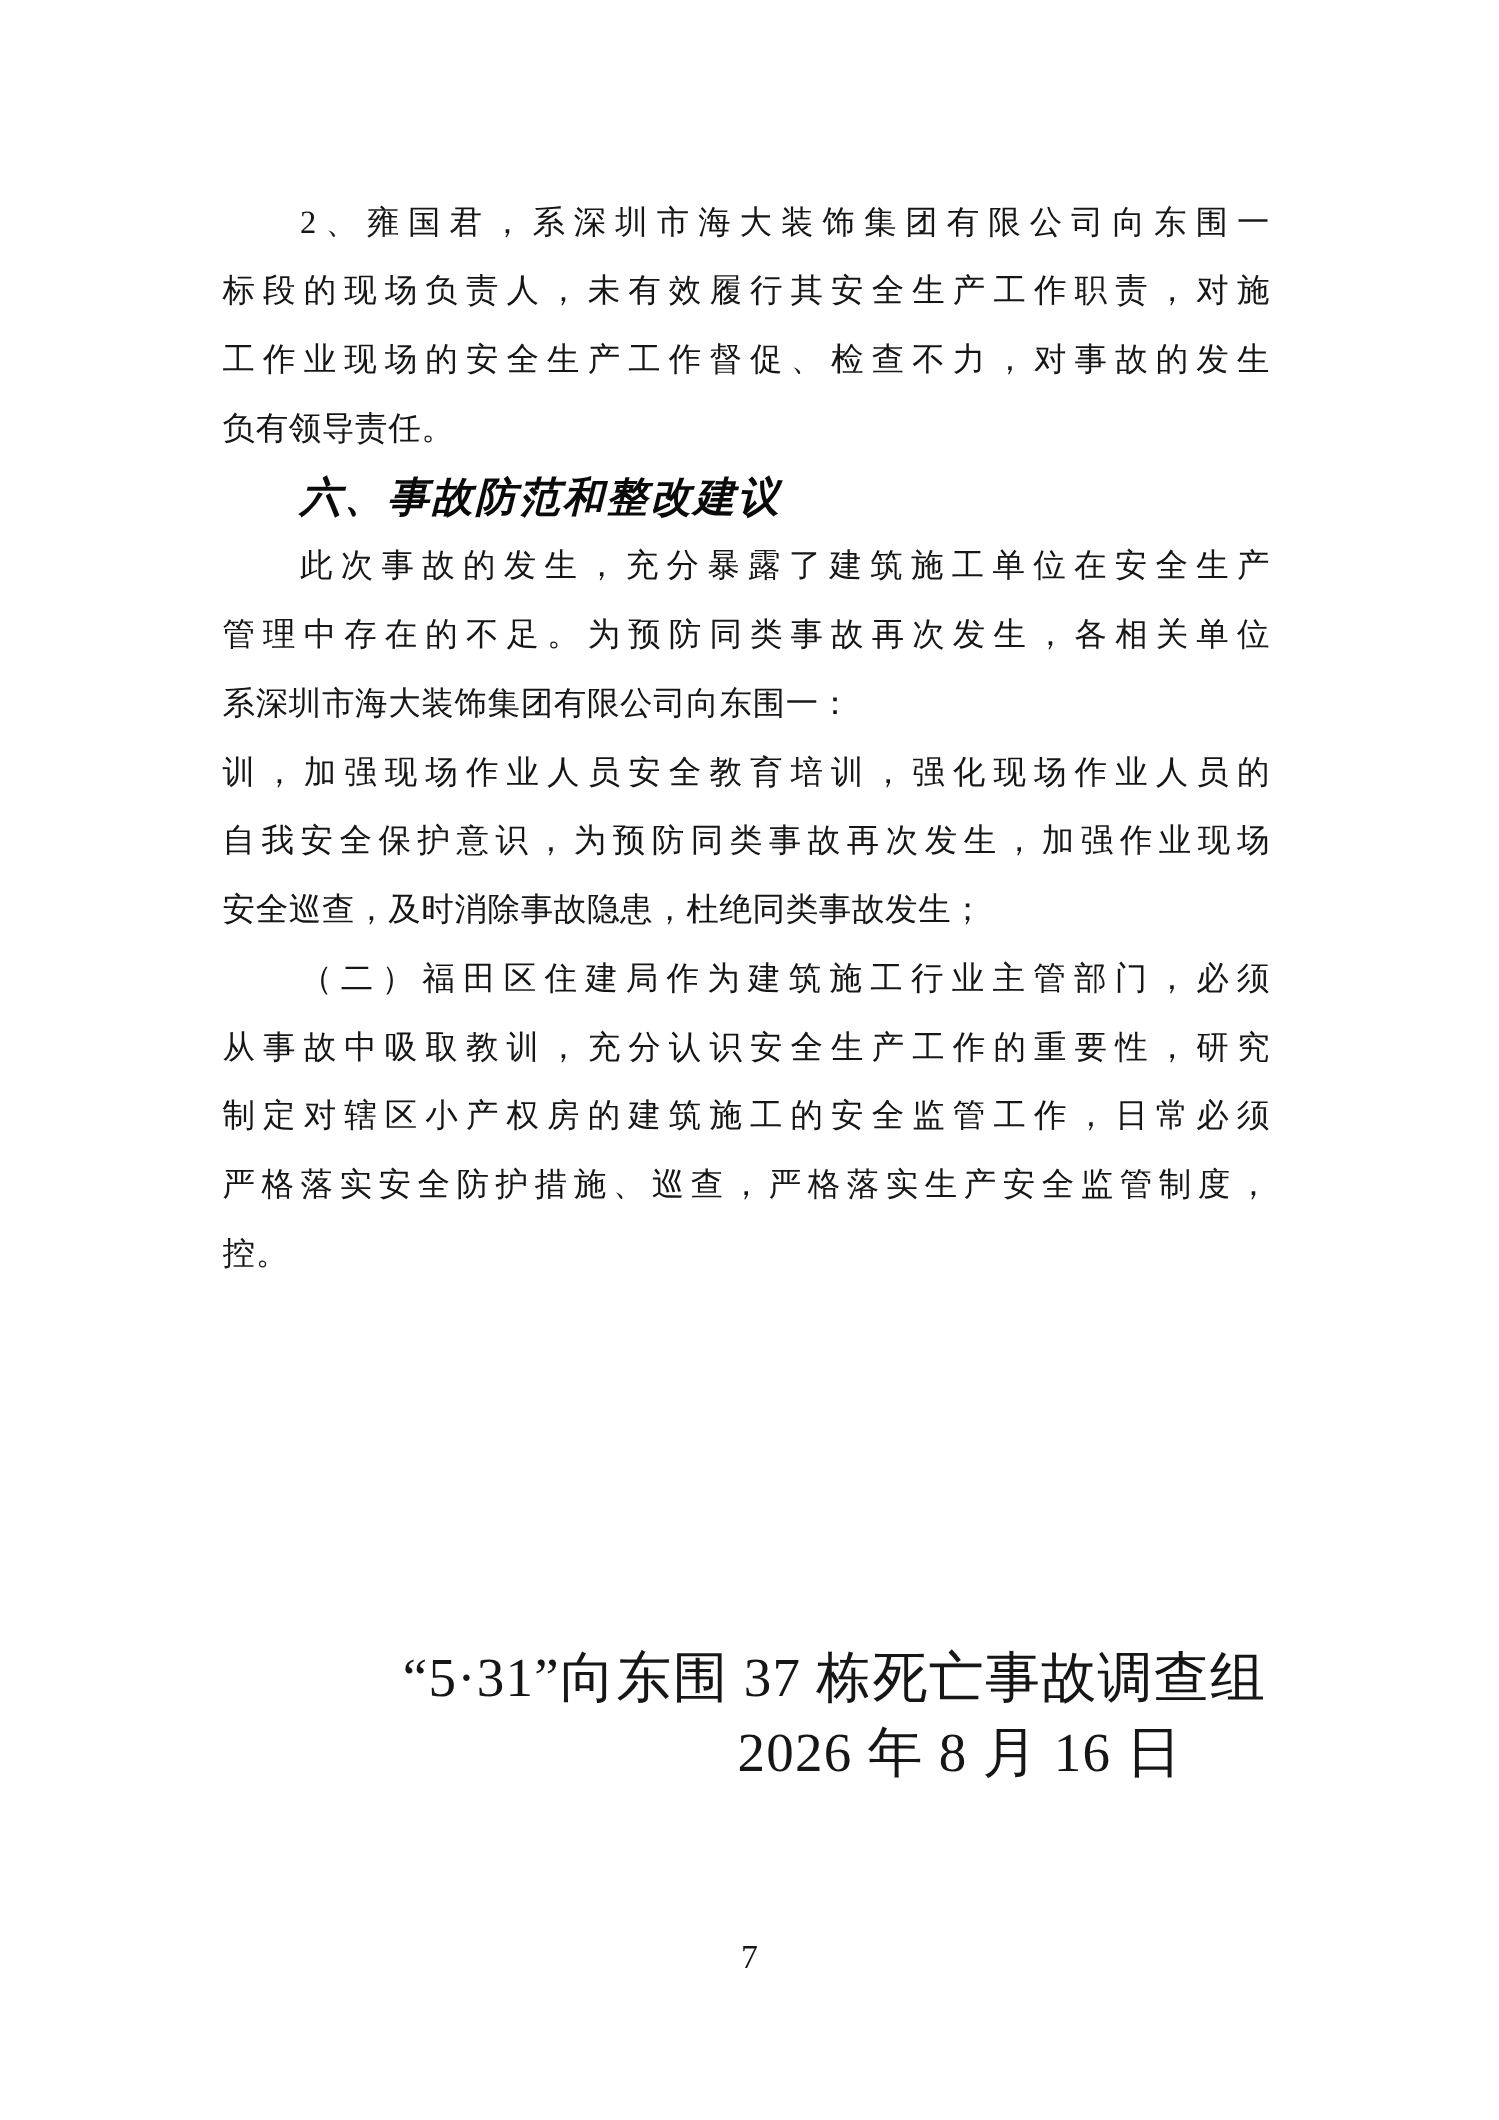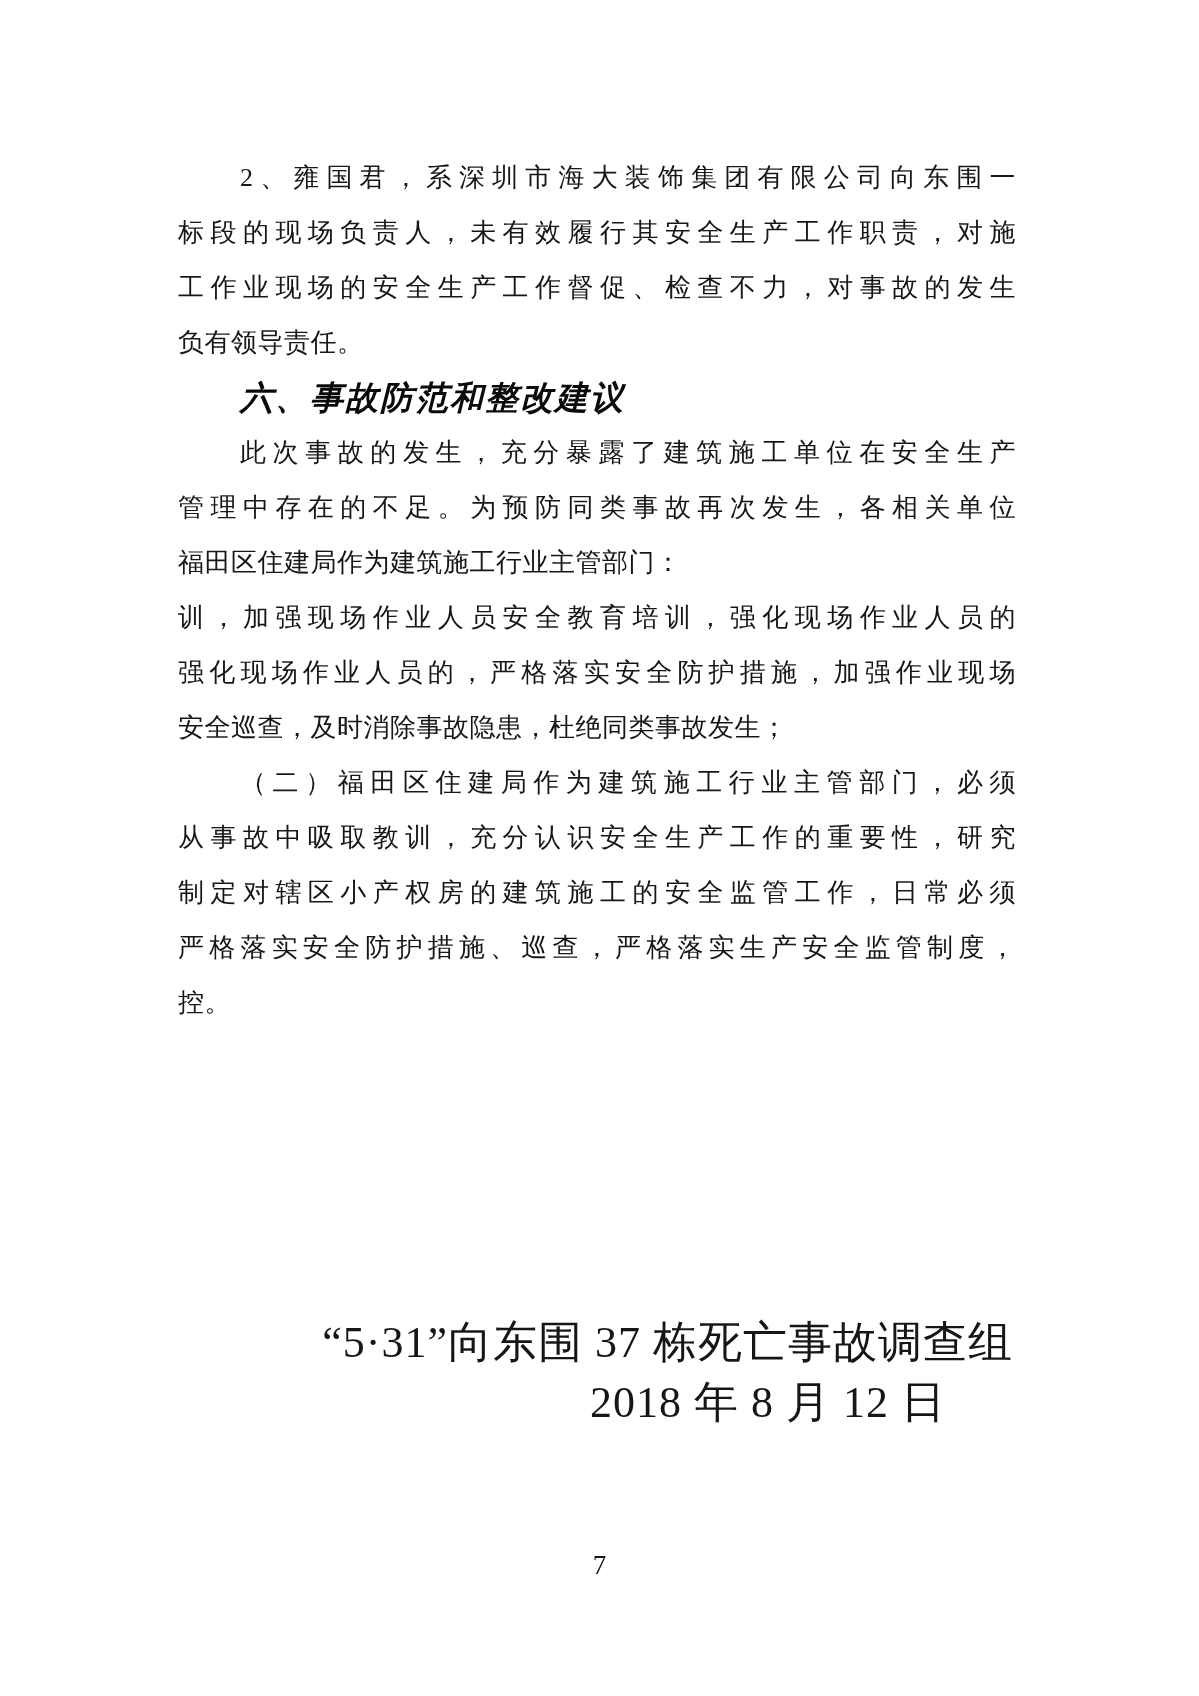--- a/index.html
+++ b/index.html
@@ -80,37 +80,37 @@
       <div class="line">工作业现场的安全生产工作督促、检查不力，对事故的发生</div>
       <div class="line lastline">负有领导责任。</div>
     </div>
 
 
     <div class="line first heading">六、事故防范和整改建议</div>
 
     <div>
       <div class="line first">此次事故的发生，充分暴露了建筑施工单位在安全生产</div>
       <div class="line">管理中存在的不足。为预防同类事故再次发生，各相关单位</div>
-      <div class="line lastline">福田区住建局作为建筑施工行业主管部门：</div>
+      <div class="line lastline">系深圳市海大装饰集团有限公司向东围一：</div>
     </div>
 
     <div>
       <div class="line">训，加强现场作业人员安全教育培训，强化现场作业人员的</div>
-      <div class="line">强化现场作业人员的，严格落实安全防护措施，加强作业现场</div>
+      <div class="line">自我安全保护意识，为预防同类事故再次发生，加强作业现场</div>
       <div class="line lastline">安全巡查，及时消除事故隐患，杜绝同类事故发生；</div>
     </div>
 
     <div>
       <div class="line first">（二）福田区住建局作为建筑施工行业主管部门，必须</div>
       <div class="line">从事故中吸取教训，充分认识安全生产工作的重要性，研究</div>
       <div class="line">制定对辖区小产权房的建筑施工的安全监管工作，日常必须</div>
       <div class="line">严格落实安全防护措施、巡查，严格落实生产安全监管制度，</div>
       <div class="line lastline">控。</div>
     </div>
 
   </div>
 
   <div class="sig-line sig-org">“5·31”向东围 37 栋死亡事故调查组</div>
-  <div class="sig-line sig-date">2018 年 8 月 12 日</div>
+  <div class="sig-line sig-date">2026 年 8 月 16 日</div>
 
   <div class="page-number">7</div>
 
 </div>
 
 </body></html>

